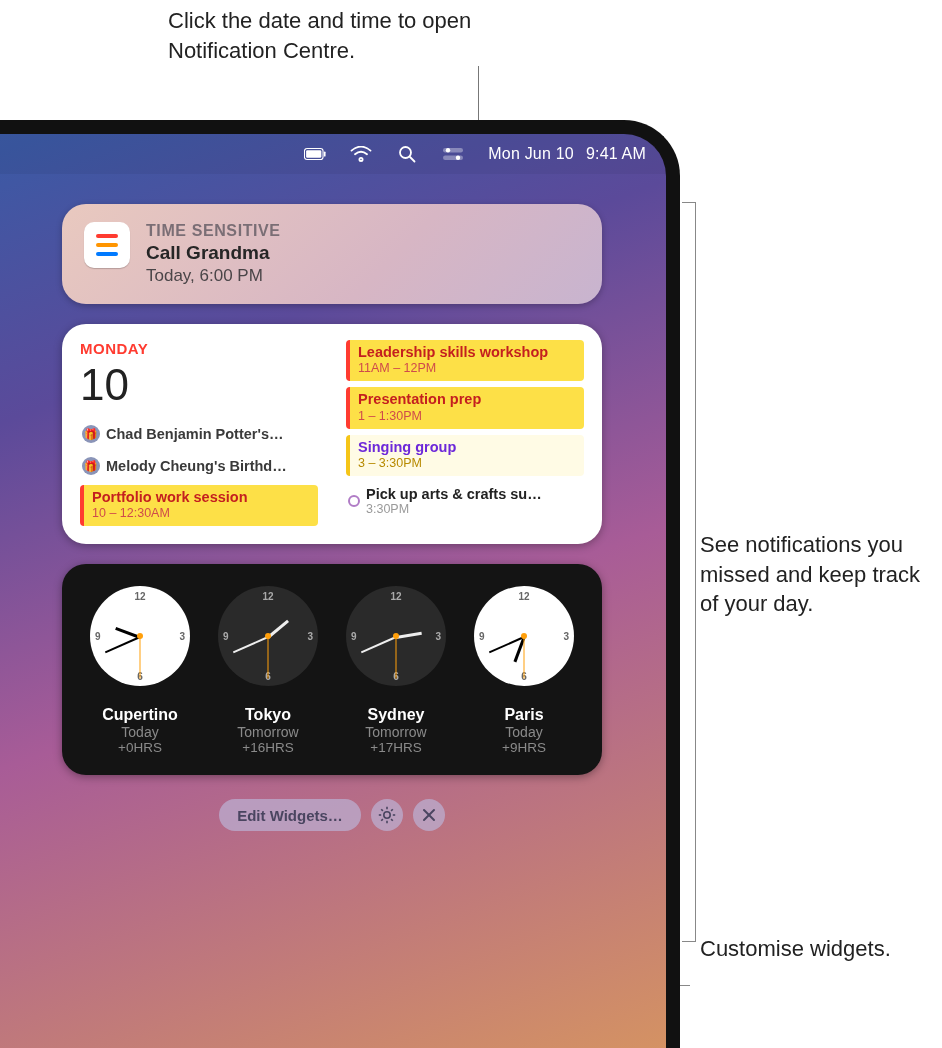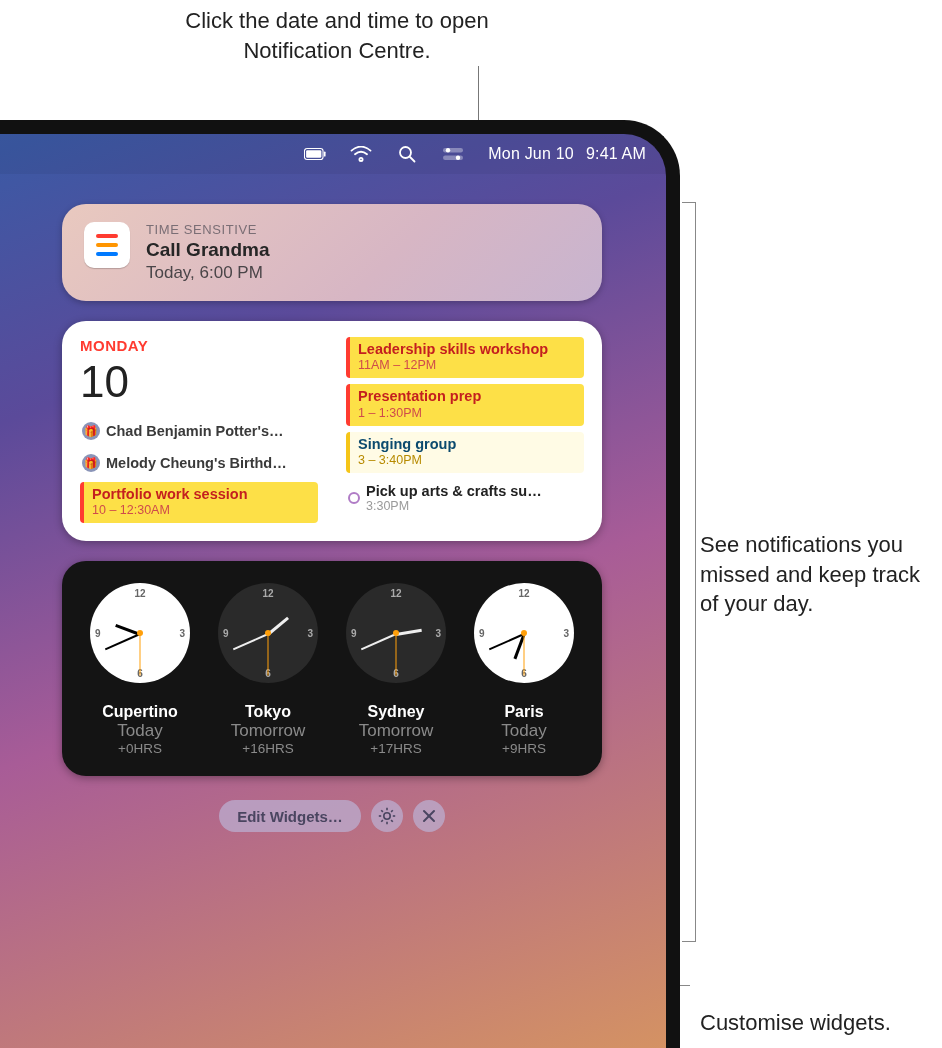--- a/index.html
+++ b/index.html
@@ -42,21 +42,21 @@
     width:46px; height:46px; border-radius:10px; background:#fff;
     display:flex; align-items:center; justify-content:center;
     box-shadow: 0 1px 1px rgba(0,0,0,0.2);
   }
   .appicon .bars { display:flex; flex-direction:column; gap:5px;}
   .appicon .bars span{ width:22px; height:4px; border-radius:2px; display:block;}
   .appicon .bars span:nth-child(1){background:#ff3b30;}
   .appicon .bars span:nth-child(2){background:#ff9500;}
   .appicon .bars span:nth-child(3){background:#007aff;}
   .notif .texts { display:flex; flex-direction:column; gap:2px;}
-  .notif .tag { font-size:13px; font-weight:400; letter-spacing:0.6px; color:#7a6e75;}
+  .notif .tag { font-size:16px; font-weight:700; letter-spacing:0.6px; color:#7a6e75;}
   .notif .title { font-size:19px; font-weight:700; color:#262626;}
   .notif .sub { font-size:17px; color:#4a4548;}
   
   .cal {
     background:#fff; border-radius:24px; padding:16px 18px 18px 18px;
     box-shadow: 0 2px 8px rgba(0,0,0,0.3);
     display:flex; gap:28px;
   }
   .cal-left, .cal-right { flex:1; display:flex; flex-direction:column; gap:6px;}
   .day-label { color:#ff3b30; font-size:15px; font-weight:700; letter-spacing:0.5px;}
@@ -99,40 +99,40 @@
   }
   .face.dark{ background:#2a2a2a;}
   .hand{position:absolute;left:50%;top:50%;transform-origin:left center;height:2px;background:#000;}
   .face.dark .hand{background:#eee;}
   .hand.h{width:26px;height:3px;}
   .hand.m{width:38px;height:2px;}
   .hand.s{width:42px;height:1px;background:#ff9f0a;}
   .face.dark .hand.s{background:#ff9f0a;}
   .pin{position:absolute;left:50%;top:50%;width:6px;height:6px;border-radius:50%;background:#ff9f0a;transform:translate(-50%,-50%);}
   .cname{color:#fff;font-size:16px;font-weight:600;margin-top:20px;}
-  .cday{color:#8a8a8a;font-size:17px;}
+  .cday{color:#8a8a8a;font-size:14px;}
   .coff{color:#8a8a8a;font-size:13.5px;}
   
   .bottom-btns{display:flex;justify-content:center;gap:10px;margin-top:4px;}
   .pillbtn{
     background:rgba(187,176,210,0.72);color:#4a4560;border-radius:18px;
     padding:5px 18px;font-size:15px;font-weight:600;
     display:flex;align-items:center;cursor:pointer;
   }
   .circbtn{
     width:32px;height:32px;border-radius:16px;background:rgba(187,176,210,0.72);
     color:#4a4560;display:flex;align-items:center;justify-content:center;cursor:pointer;
   }
   
   .callout {
     position:absolute; color:#222; font-size:22px; line-height:1.35;
   }
-  .callout-top { left:157px; top:6px; width:360px; text-align:center;}
+  .callout-top { left:168px; top:6px; width:360px; }
   .callout-right { left:700px; top:530px; width:230px;}
-  .callout-bot { left:700px; top:1008px; width:230px;}
+  .callout-bot { left:700px; top:934px; width:230px;}
   .lead-top {
     position:absolute; left:478px; top:66px; width:1px; height:80px; background:#777;
   }
   .bracket {
     position:absolute; left:682px; top:202px; width:14px; height:740px;
     border-right:1px solid #888; border-top:1px solid #888; border-bottom:1px solid #888;
   }
   .lead-bot {
     position:absolute; left:490px; top:985px; height:1px; width:200px; background:#888;
   }
@@ -231,22 +231,22 @@
       <div class="cal-right">
         <div class="evt red">
           <div class="et">Leadership skills workshop</div>
           <div class="etime">11AM – 12PM</div>
         </div>
         <div class="evt red">
           <div class="et">Presentation prep</div>
           <div class="etime">1 – 1:30PM</div>
         </div>
         <div class="evt yellow">
-          <div class="et" style="color:#0c4a6e">Singing group</div>
-          <div class="etime">3 – 3:40PM</div>
+          <div class="et" style="color:#6d28d9">Singing group</div>
+          <div class="etime">3 – 3:30PM</div>
         </div>
         <div class="pick">
           <span class="circ"></span>
           <div style="display:flex;flex-direction:column;min-width:0;">
             <div class="et">Pick up arts &amp; crafts su…</div>
             <div class="etime">3:30PM</div>
           </div>
         </div>
       </div>
     </div>

